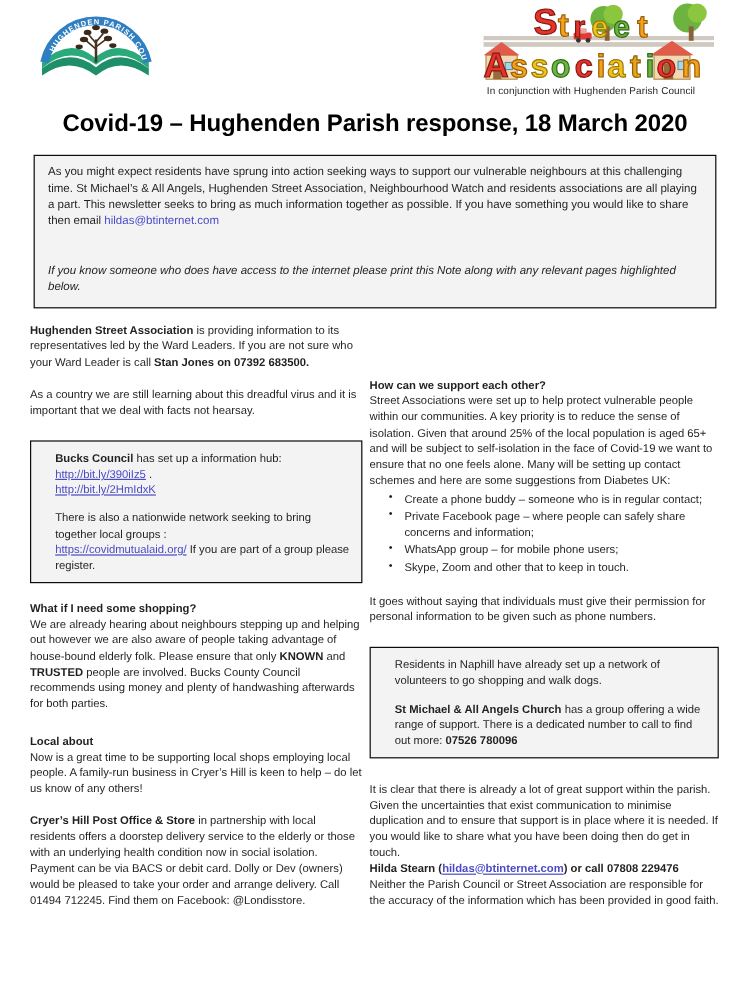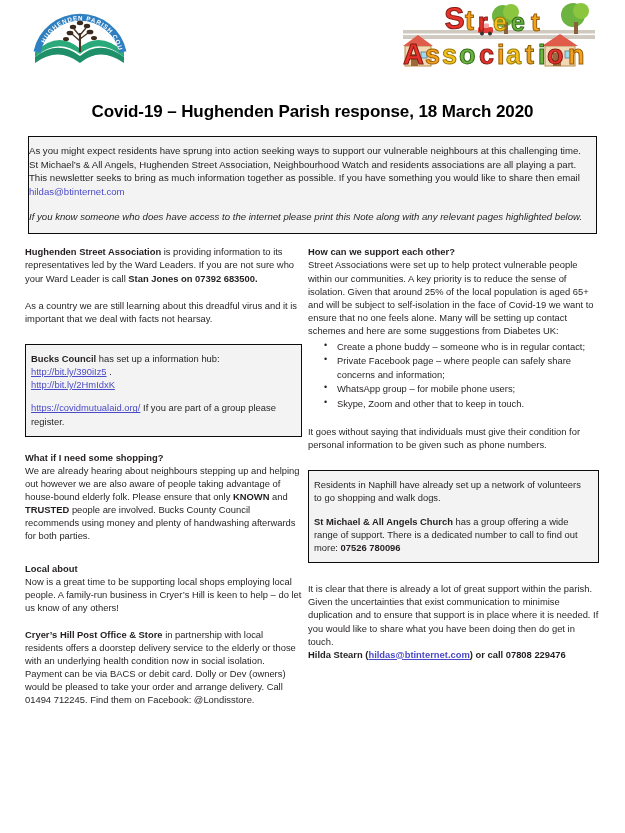--- a/index.html
+++ b/index.html
@@ -51,61 +51,62 @@
     font-size: 8.3px;
     color: #231f20;
     letter-spacing: 0.1px;
     margin-top: 2px;
     white-space: nowrap;
   }
 
   
   .doc-title {
     text-align: center;
-    font-size: 17px;
+    font-size: 20px;
     font-weight: bold;
     color: #000;
-    margin: 10px 0 14px 0;
+    margin: 0 0 14px 0;
     letter-spacing: -0.1px;
   }
 
   
   .framed {
     border: 1.6px solid #0c0c0c;
     background: #f3f3f3;
     box-sizing: border-box;
   }
   .intro-box {
-    padding: 7px 9px 9px 0;
+    padding: 7px 9px 9px 11px;
     margin: 0 3px 0 3px;
   }
   .intro-box p {
     margin: 0;
     font-size: 9.6px;
     line-height: 13.6px;
     color: #231f20;
   }
   .intro-box p.italic {
     font-style: italic;
-    margin-top: 12px;
+    margin-top: 28px;
     line-height: 14px;
   }
   a.link {
     color: #4a4ac8;
     text-decoration: underline;
   }
   a.link-plain {
     color: #4a4ac8;
     text-decoration: none;
   }
 
   
   .cols {
     display: flex;
     margin-top: 11px;
+    align-items: flex-end;
   }
   .col-left {
     width: 283px;
     padding-right: 6px;
     box-sizing: border-box;
   }
   .col-right {
     width: 291px;
     box-sizing: border-box;
   }
@@ -118,21 +119,21 @@
   .gap-sm { height: 10px; }
   .gap-md { height: 14px; }
   .gap-lg { height: 19px; }
   .bold { font-weight: bold; }
   .head {
     font-weight: bold;
     font-size: 9.5px;
   }
 
   .inner-box {
-    padding: 7px 9px 8px 5px;
+    padding: 7px 9px 8px 20px;
     margin: 0;
   }
   .inner-box p {
     margin: 0;
     font-size: 9.4px;
     line-height: 13.2px;
   }
 
   ul.bullets {
     margin: 3px 5px 0 0;
@@ -240,20 +241,21 @@
         <text x="57" y="62" font-family="Liberation Sans, sans-serif" font-size="27" font-weight="bold" fill="#f4c01b" stroke="#9a7a08" stroke-width="1">s</text>
         <text x="74" y="62" font-family="Liberation Sans, sans-serif" font-size="27" font-weight="bold" fill="#6cb33f" stroke="#2f6b18" stroke-width="1">o</text>
         <text x="94" y="62" font-family="Liberation Sans, sans-serif" font-size="27" font-weight="bold" fill="#e8322a" stroke="#7d1a14" stroke-width="1">c</text>
         <text x="112" y="62" font-family="Liberation Sans, sans-serif" font-size="27" font-weight="bold" fill="#f4a21b" stroke="#9a5f08" stroke-width="1">i</text>
         <text x="121" y="62" font-family="Liberation Sans, sans-serif" font-size="27" font-weight="bold" fill="#f4c01b" stroke="#9a7a08" stroke-width="1">a</text>
         <text x="140" y="62" font-family="Liberation Sans, sans-serif" font-size="27" font-weight="bold" fill="#e8a21b" stroke="#8a5f08" stroke-width="1">t</text>
         <text x="153" y="62" font-family="Liberation Sans, sans-serif" font-size="27" font-weight="bold" fill="#6cb33f" stroke="#2f6b18" stroke-width="1">i</text>
         <text x="162" y="62" font-family="Liberation Sans, sans-serif" font-size="27" font-weight="bold" fill="#e8322a" stroke="#7d1a14" stroke-width="1">o</text>
         <text x="183" y="62" font-family="Liberation Sans, sans-serif" font-size="27" font-weight="bold" fill="#f4a21b" stroke="#9a5f08" stroke-width="1">n</text>
       </svg>
+      <div class="sa-caption">In conjunction with Hughenden Parish Council</div>
     </div>
   </div>
 
   <div class="doc-title">Covid-19 – Hughenden Parish response, 18 March 2020</div>
 
   <div class="framed intro-box">
     <p><span>As you might expect  residents have sprung into action seeking ways to  support our  vulnerable neighbours at this challenging time. St  Michael’s &amp; All Angels, Hughenden  Street  Association, Neighbourhood Watch and residents associations are all playing a part. This newsletter seeks to bring as much information together  as possible. If you have something  you would like to share then email </span><a class="link-plain" href="#">hildas@btinternet.com</a></p>
     <p class="italic">If you know someone who does have access  to the internet please print this Note  along with any relevant pages highlighted below.</p>
   </div>
 
@@ -267,20 +269,21 @@
 
       <p>As a country we are still learning about this dreadful virus and it is important that we  deal with facts not hearsay.</p>
 
       <div class="gap-lg"></div>
 
       <div class="framed inner-box">
         <p><span class="bold">Bucks  Council</span><span> has set up a  information hub:</span></p>
         <p><a class="link" href="#">http://bit.ly/390iIz5</a><span> .</span></p>
         <p><a class="link" href="#">http://bit.ly/2HmIdxK</a></p>
         <div class="gap-sm"></div>
+        <p>There is also a nationwide network seeking to bring together  local groups :</p>
         <p><a class="link" href="#">https://covidmutualaid.org/</a><span> If you are part of a group please register.</span></p>
       </div>
 
       <div class="gap-md"></div>
 
       <p class="head">What if I need some shopping?</p>
       <p><span>We are already hearing about neighbours stepping up and helping out however we  are also aware of people taking advantage of house-bound elderly folk. Please ensure that only </span><span class="bold">KNOWN</span><span> and </span><span class="bold">TRUSTED</span><span>  people are involved. Bucks County  Council recommends using money and plenty of handwashing afterwards for both parties.</span></p>
 
       <div class="gap-lg"></div>
 
@@ -299,30 +302,31 @@
 
       <ul class="bullets">
         <li>Create a phone buddy – someone  who is in regular contact;</li>
         <li>Private Facebook page – where people can safely share concerns and information;</li>
         <li>WhatsApp group – for mobile phone users;</li>
         <li>Skype, Zoom and other that to keep  in touch.</li>
       </ul>
 
       <div class="gap-md"></div>
 
-      <p>It goes without saying that individuals must give their condition for personal information to be given such as phone numbers.</p>
+      <p>It goes without saying that individuals must give their permission for personal information to be given such as phone numbers.</p>
 
       <div class="gap-lg"></div>
 
       <div class="framed inner-box">
         <p>Residents in Naphill have already set up a network of volunteers to go shopping and walk dogs.</p>
         <div class="gap-sm"></div>
         <p><span class="bold">St Michael  &amp; All Angels Church</span><span> has a group offering a wide range of support. There  is a dedicated number to call to find out more: </span><span class="bold">07526 780096</span></p>
       </div>
 
       <div class="gap-lg"></div>
 
       <p>It is clear that there  is already a lot of great support within the parish. Given the uncertainties that exist communication to minimise duplication and to ensure that support is in place where it is needed.  If you would like to share what you have been  doing then do get  in touch.</p>
       <p><span class="bold">Hilda  Stearn (</span><a class="link bold" href="#">hildas@btinternet.com</a><span class="bold">)  or call  07808 229476</span></p>
 
+      <p class="disclaimer">Neither the Parish Council or Street Association are responsible for the accuracy of the information which has been provided in good faith.</p>
     </div>
   </div>
 </div>
 
 </body></html>

